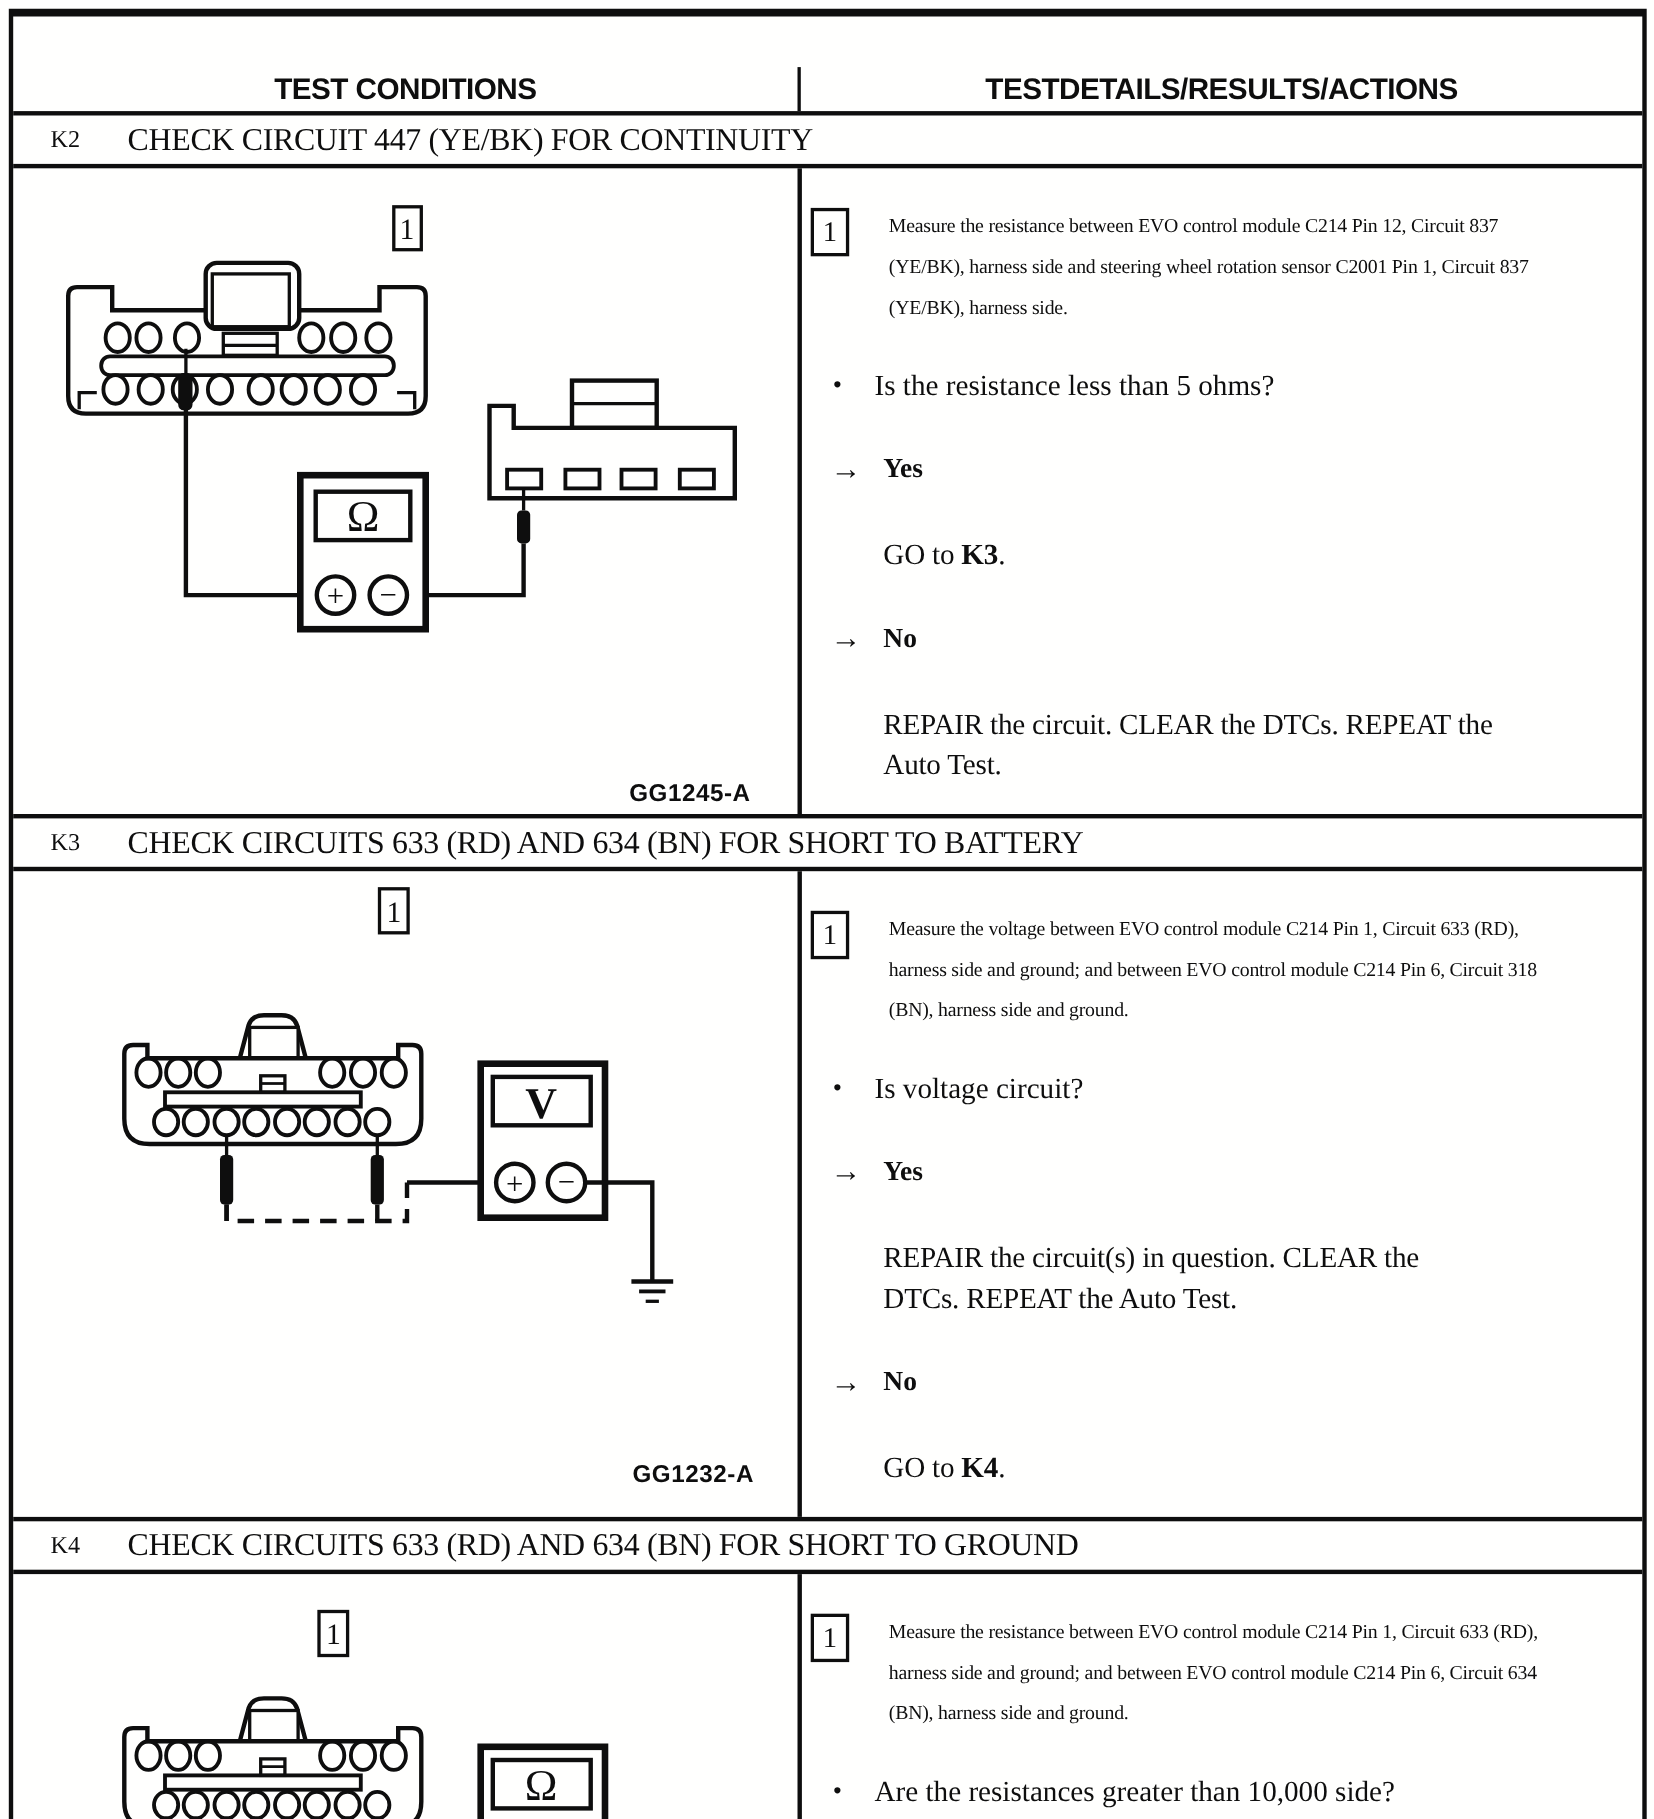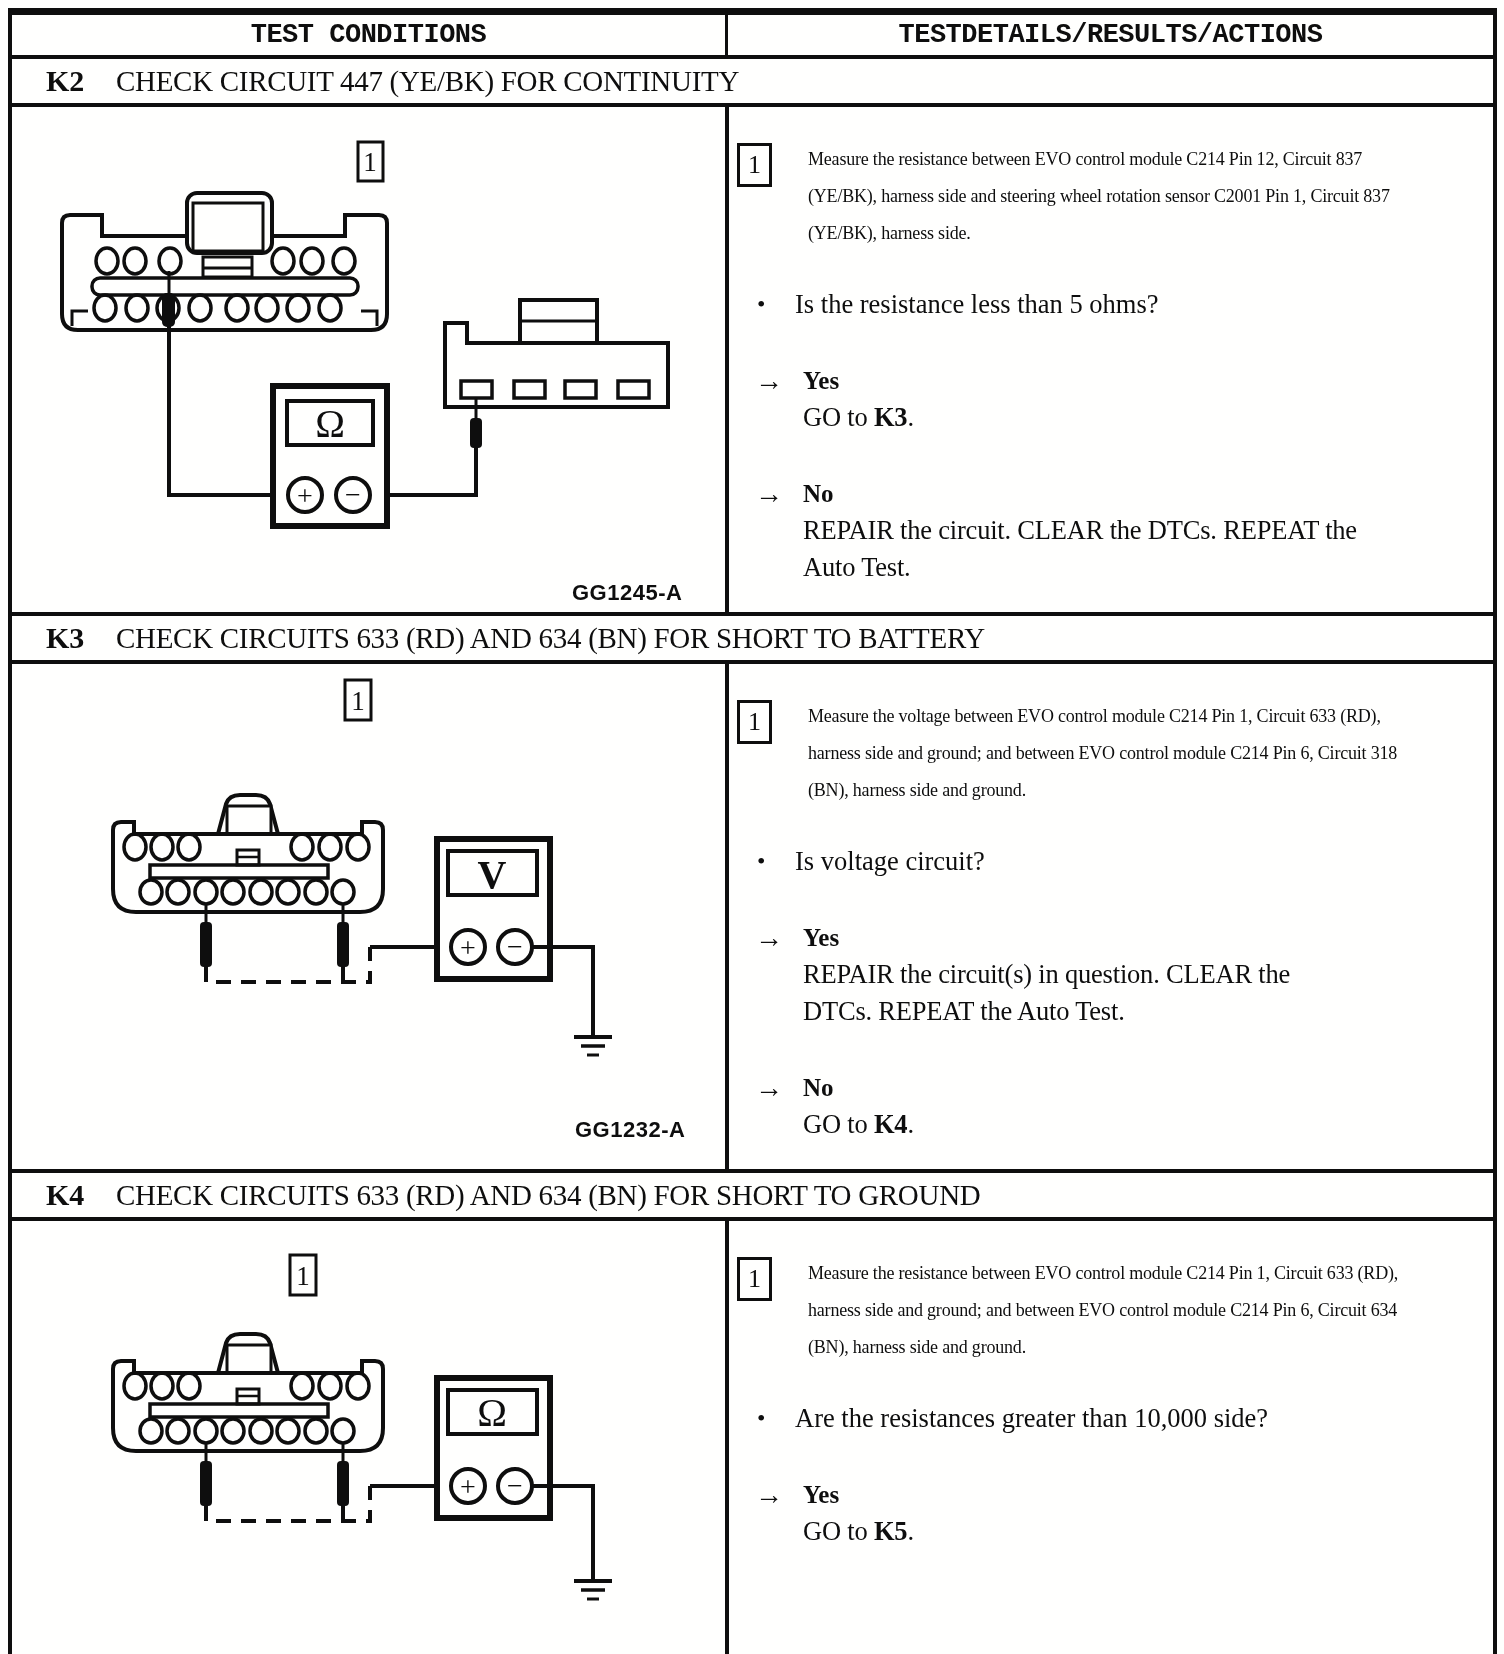--- a/index.html
+++ b/index.html
@@ -6,49 +6,49 @@
   .page{
     width:1504px;height:1654px;background:#fffffe;position:relative;
     font-family:"Liberation Serif", serif;color:#0e0e0e;overflow:hidden;
   }
   .doc-table{
     position:absolute;left:8px;top:8px;width:1481px;
     border:4px solid #0e0e0e;border-top-width:7px;background:#fffffe;
   }
   
   .header-row{display:flex;height:40px;border-bottom:4px solid #0e0e0e;
-    font-family:Liberation Mono, monospace;font-weight:bold;}
+    font-family:Liberation Sans, sans-serif;font-weight:bold;margin-top:46px;}
   .hcell{display:flex;align-items:center;justify-content:center;font-size:27px;letter-spacing:-0.5px;}
   .hcell-left{width:713px;border-right:3px solid #0e0e0e;}
   .hcell-right{flex:1;}
   
   .title-row{display:flex;align-items:center;height:44px;border-bottom:4px solid #0e0e0e;
     padding-left:34px;font-size:29px;white-space:nowrap;overflow:hidden;}
-  .sec-id{font-weight:bold;font-size:30px;width:70px;flex:0 0 auto;}
+  .sec-id{font-weight:normal;font-size:22px;width:70px;flex:0 0 auto;}
   .sec-title{letter-spacing:-0.3px;}
   
   .body-row{display:flex;border-bottom:4px solid #0e0e0e;}
   .body-row:last-child{border-bottom:none;}
   .cell-diagram{width:713px;border-right:4px solid #0e0e0e;position:relative;flex:0 0 auto;}
   .cell-details{flex:1;padding:34px 60px 26px 4px;}
   .h-k2{min-height:474px;} .h-k3{min-height:462px;} .h-k4{min-height:488px;}
   .fig-label{position:absolute;font-family:"Liberation Sans", sans-serif;font-weight:bold;
     font-size:22px;letter-spacing:0.5px;}
   
   .step-row{display:flex;align-items:flex-start;}
   .step-box{flex:0 0 auto;width:29px;height:38px;border:3px solid #0e0e0e;margin:2px 36px 0 4px;
     display:flex;align-items:center;justify-content:center;font-size:26px;}
   .step-text{font-size:18px;line-height:37px;max-width:610px;letter-spacing:-0.2px;}
   .question-row{display:flex;margin:34px 0 0 24px;}
   .q-bullet{width:38px;flex:0 0 auto;font-size:24px;line-height:37px;}
   .q-text{font-size:26.5px;line-height:37px;max-width:590px;}
   .result-row{display:flex;margin:40px 0 0 22px;}
   .r-arrow{width:48px;flex:0 0 auto;font-size:28px;line-height:36px;}
   .r-label{font-weight:bold;font-size:25px;line-height:36px;}
-  .r-action{font-size:26.5px;line-height:37px;max-width:560px;letter-spacing:-0.2px;}
+  .r-action{font-size:26.5px;line-height:37px;max-width:560px;letter-spacing:-0.2px;margin-top:41px;}
   .r-action .b{font-weight:bold;}
   
   svg{display:block;}
   .ln{stroke:#0e0e0e;fill:none;}
   .wh{fill:#fffffe;stroke:#0e0e0e;}
   .blk{fill:#0e0e0e;stroke:none;}
   .sym{font-family:"Liberation Serif", serif;fill:#0e0e0e;}
 </style>
 </head>
 <body>

